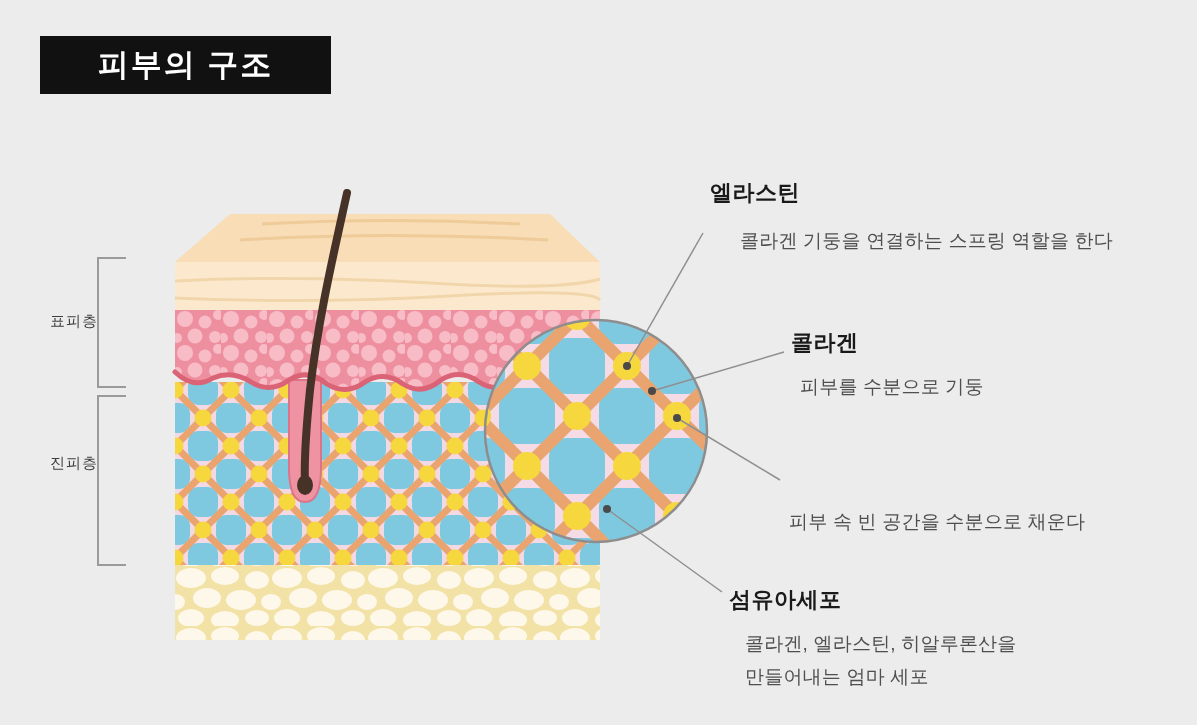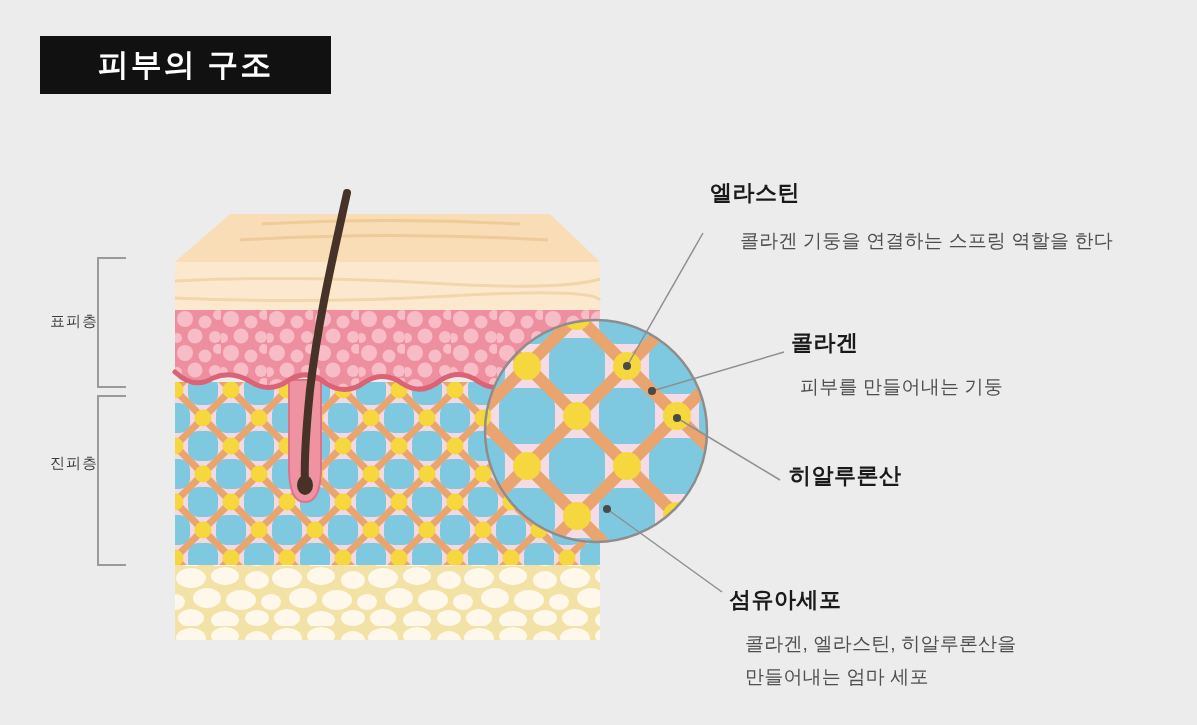--- a/index.html
+++ b/index.html
@@ -142,21 +142,21 @@
     </g>
   </svg>
 
   <div class="layer-label" style="left:50px; top:312px">표피층</div>
   <div class="layer-label" style="left:50px; top:454px">진피층</div>
 
   <div class="anno-title" style="left:710px; top:178px">엘라스틴</div>
   <div class="anno-desc" style="left:740px; top:224px">콜라겐 기둥을 연결하는 스프링 역할을 한다</div>
 
   <div class="anno-title" style="left:791px; top:328px">콜라겐</div>
-  <div class="anno-desc" style="left:800px; top:370px">피부를 만들어내는 기둥</div>
+  <div class="anno-desc" style="left:800px; top:370px">피부를 수분으로 기둥</div>
 
-  <div class="anno-title" style="left:789px; top:461px">히알루론산</div>
+  <div class="anno-desc" style="left:789px; top:505px">피부 속 빈 공간을 수분으로 채운다</div>
 
   <div class="anno-title" style="left:729px; top:585px">섬유아세포</div>
   <div class="anno-desc" style="left:745px; top:627px">콜라겐, 엘라스틴, 히알루론산을
 만들어내는 엄마 세포</div>
 
 </div>
 
 </body></html>

